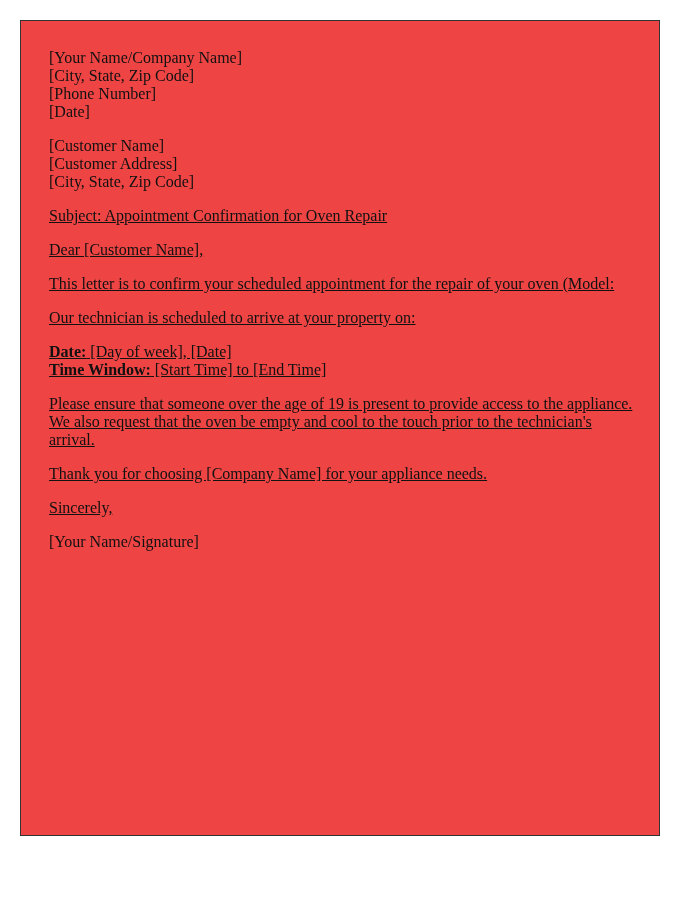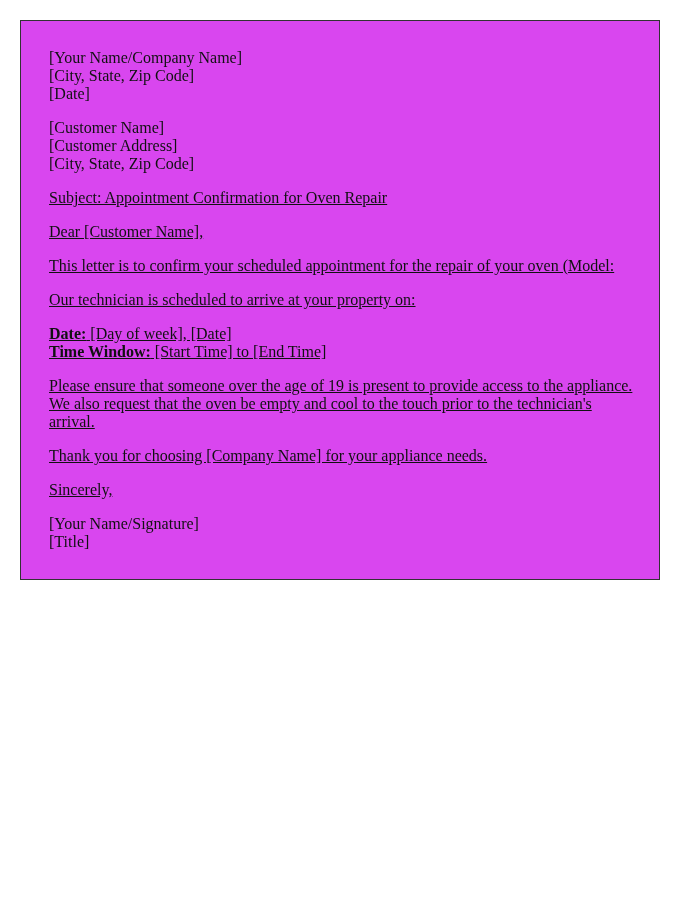--- a/index.html
+++ b/index.html
@@ -12,24 +12,24 @@
       height: 900px;
       position: relative;
       font-family: "Liberation Serif", "DejaVu Serif", serif;
       color: #111111;
     }
     .page {
       position: absolute;
       left: 20px;
       top: 20px;
       width: 640px;
-      height: 560px;
+      height: 816px;
       border: 1px solid #333333;
       box-sizing: border-box;
-      background: #d946ef;
+      background: #ef4444;
     }
     .content {
       position: absolute;
       left: 28px;
       top: 28px;
       width: 590px;
       font-size: 16px;
       line-height: 18px;
     }
     .block { margin: 0 0 16px 0; }
@@ -39,20 +39,21 @@
   </style>
 </head>
 <body>
 
 <div class="page">
   <div class="content">
 
     <div class="block">
       <span class="line">[Your Name/Company Name]</span>
       <span class="line">[City, State, Zip Code]</span>
+      <span class="line">[Phone Number]</span>
       <span class="line">[Date]</span>
     </div>
 
     <div class="block">
       <span class="line">[Customer Name]</span>
       <span class="line">[Customer Address]</span>
       <span class="line">[City, State, Zip Code]</span>
     </div>
 
     <div class="para">Subject: Appointment Confirmation for Oven Repair</div>
@@ -76,17 +77,16 @@
       <span class="line">arrival.</span>
     </div>
 
 
     <div class="para">Thank you for choosing [Company Name] for your appliance needs.</div>
 
     <div class="para">Sincerely,</div>
 
     <div class="block">
       <span class="line">[Your Name/Signature]</span>
-      <span class="line">[Title]</span>
     </div>
 
   </div>
 </div>
 
 </body></html>

